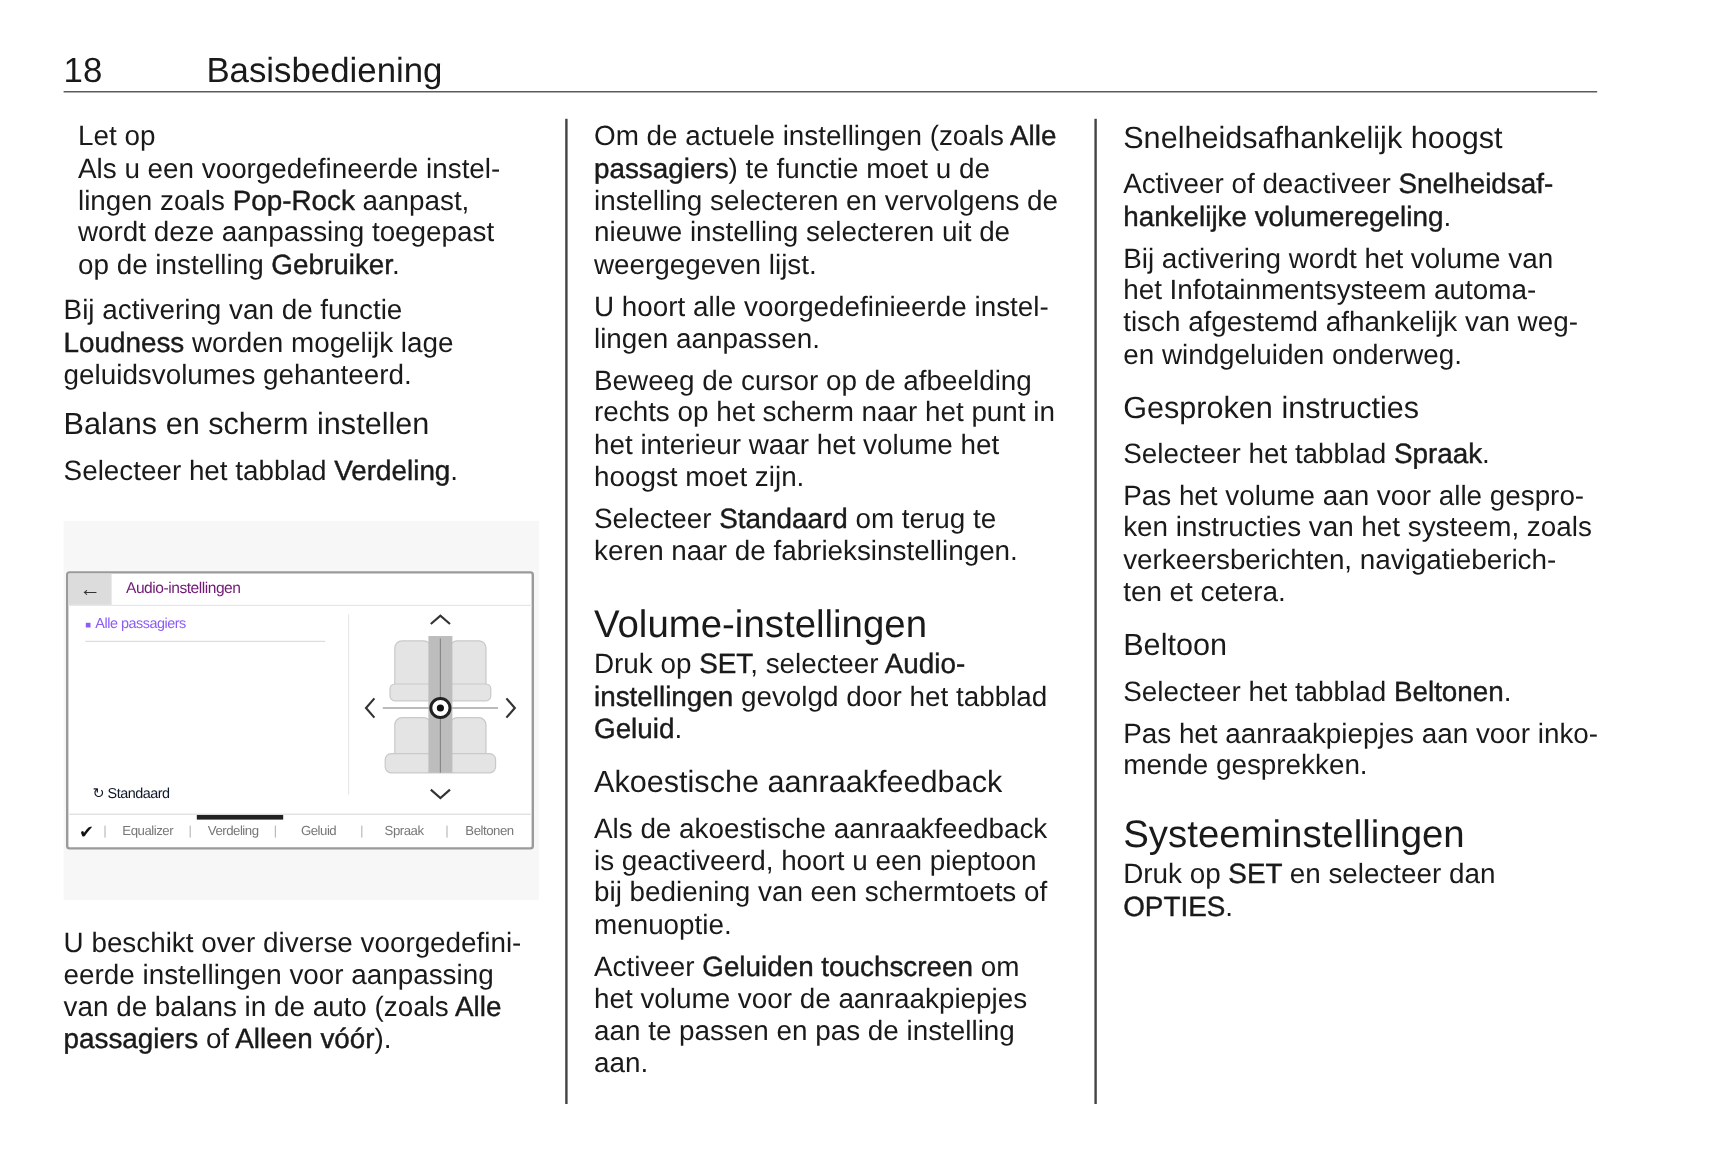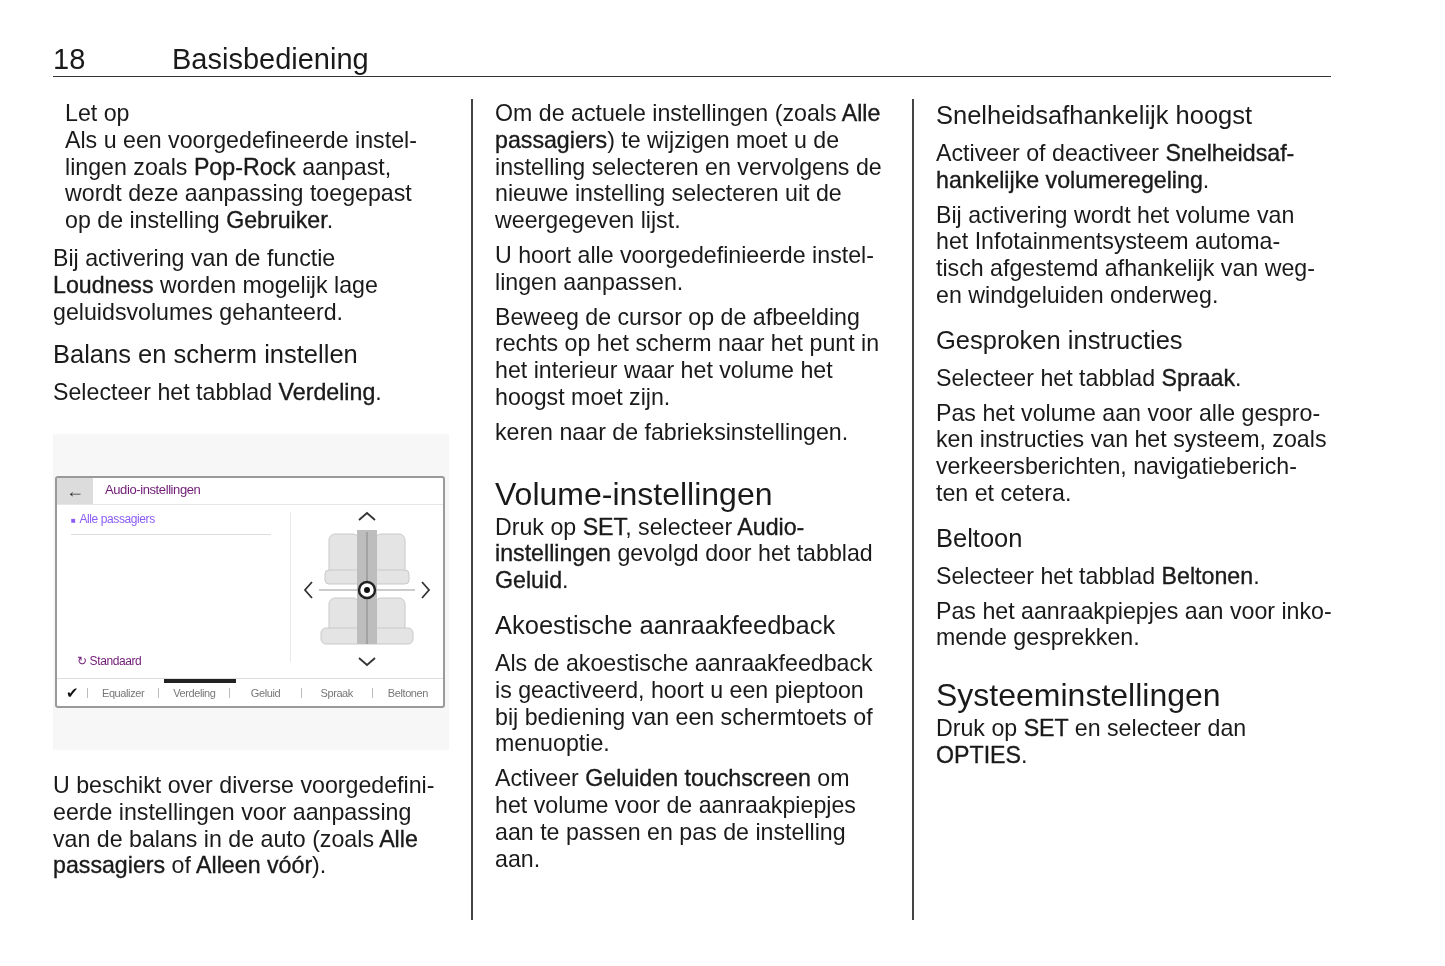--- a/index.html
+++ b/index.html
@@ -22,21 +22,21 @@
 
   
   .figure { position: absolute; left: 53px; top: 434px; width: 396px; height: 316px; background: #f7f7f7; }
   .screen { position: absolute; left: 2px; top: 42px; width: 390px; height: 232px; background: #ffffff; border: 2px solid #9a9a9a; border-radius: 3px; box-sizing: border-box; }
   .scr-head { position: absolute; left: 0; top: 0; right: 0; height: 26px; border-bottom: 1px solid #e6e6e6; }
   .scr-back { position: absolute; left: 0; top: 0; width: 36px; height: 26px; background: #dcdcdc; display:flex; align-items:center; justify-content:center; font-size: 18px; color:#333; }
   .scr-title { position: absolute; left: 48px; top: 4px; font-size: 13px; color: #701a75; letter-spacing: -0.4px; }
   .scr-left { position: absolute; left: 14px; top: 34px; width: 200px; }
   .scr-item { font-size: 12px; color: #8b5cf6; letter-spacing: -0.4px; padding-bottom: 8px; border-bottom: 1px solid #ddd; }
   .scr-item .bul { font-size: 8px; margin-right: 4px; }
-  .scr-std { position: absolute; left: 20px; top: 176px; font-size: 12px; color: #701a75; letter-spacing: -0.4px; }
+  .scr-std { position: absolute; left: 20px; top: 176px; font-size: 12px; color: #0f172a; letter-spacing: -0.4px; }
   .scr-vdiv { position: absolute; left: 233px; top: 34px; width: 1px; height: 150px; background: #e8e8e8; }
   .scr-tabs { position: absolute; left: 0; right: 0; top: 200px; height: 28px; border-top: 1px solid #ddd; display: flex; align-items: center; font-size: 11px; color: #777; letter-spacing: -0.4px; }
   .scr-tab { flex: 1; text-align: center; position: relative; }
   .scr-sep { width: 1px; height: 10px; background: #bbb; }
   .scr-check { width: 30px; text-align: center; font-size: 15px; color: #111; }
   .scr-active-bar { position: absolute; left: 107px; top: 201px; width: 72px; height: 4px; background: #222; }
   .seat-area { position: absolute; left: 240px; top: 30px; width: 140px; height: 165px; }
 </style>
 </head>
 <body>
@@ -125,36 +125,37 @@
     <span class="ln">U beschikt over diverse voorgedefini-</span>
     <span class="ln">eerde instellingen voor aanpassing</span>
     <span class="ln"><span>van de balans in de auto (zoals </span><span class="b">Alle</span></span>
     <span class="ln"><span class="b">passagiers</span><span> of </span><span class="b">Alleen vóór</span><span>).</span></span>
   </p>
 </div>
 
 <div class="col" style="left:495px; width:405px;">
   <p>
     <span class="ln"><span>Om de actuele instellingen (zoals </span><span class="b">Alle</span></span>
-    <span class="ln"><span class="b">passagiers</span><span>) te wijzigen moet u de</span></span>
+    <span class="ln"><span class="b">passagiers</span><span>) te functie moet u de</span></span>
     <span class="ln">instelling selecteren en vervolgens de</span>
     <span class="ln">nieuwe instelling selecteren uit de</span>
     <span class="ln">weergegeven lijst.</span>
   </p>
   <p>
     <span class="ln">U hoort alle voorgedefinieerde instel-</span>
     <span class="ln">lingen aanpassen.</span>
   </p>
   <p>
     <span class="ln">Beweeg de cursor op de afbeelding</span>
     <span class="ln">rechts op het scherm naar het punt in</span>
     <span class="ln">het interieur waar het volume het</span>
     <span class="ln">hoogst moet zijn.</span>
   </p>
   <p>
+    <span class="ln"><span>Selecteer </span><span class="b">Standaard</span><span> om terug te</span></span>
     <span class="ln">keren naar de fabrieksinstellingen.</span>
   </p>
   <h2 style="margin-top:30px">Volume-instellingen</h2>
   <p>
     <span class="ln"><span>Druk op </span><span class="b">SET</span><span>, selecteer </span><span class="b">Audio-</span></span>
     <span class="ln"><span class="b">instellingen</span><span> gevolgd door het tabblad</span></span>
     <span class="ln"><span class="b">Geluid</span><span>.</span></span>
   </p>
   <h3 style="margin-top:16px">Akoestische aanraakfeedback</h3>
   <p>

